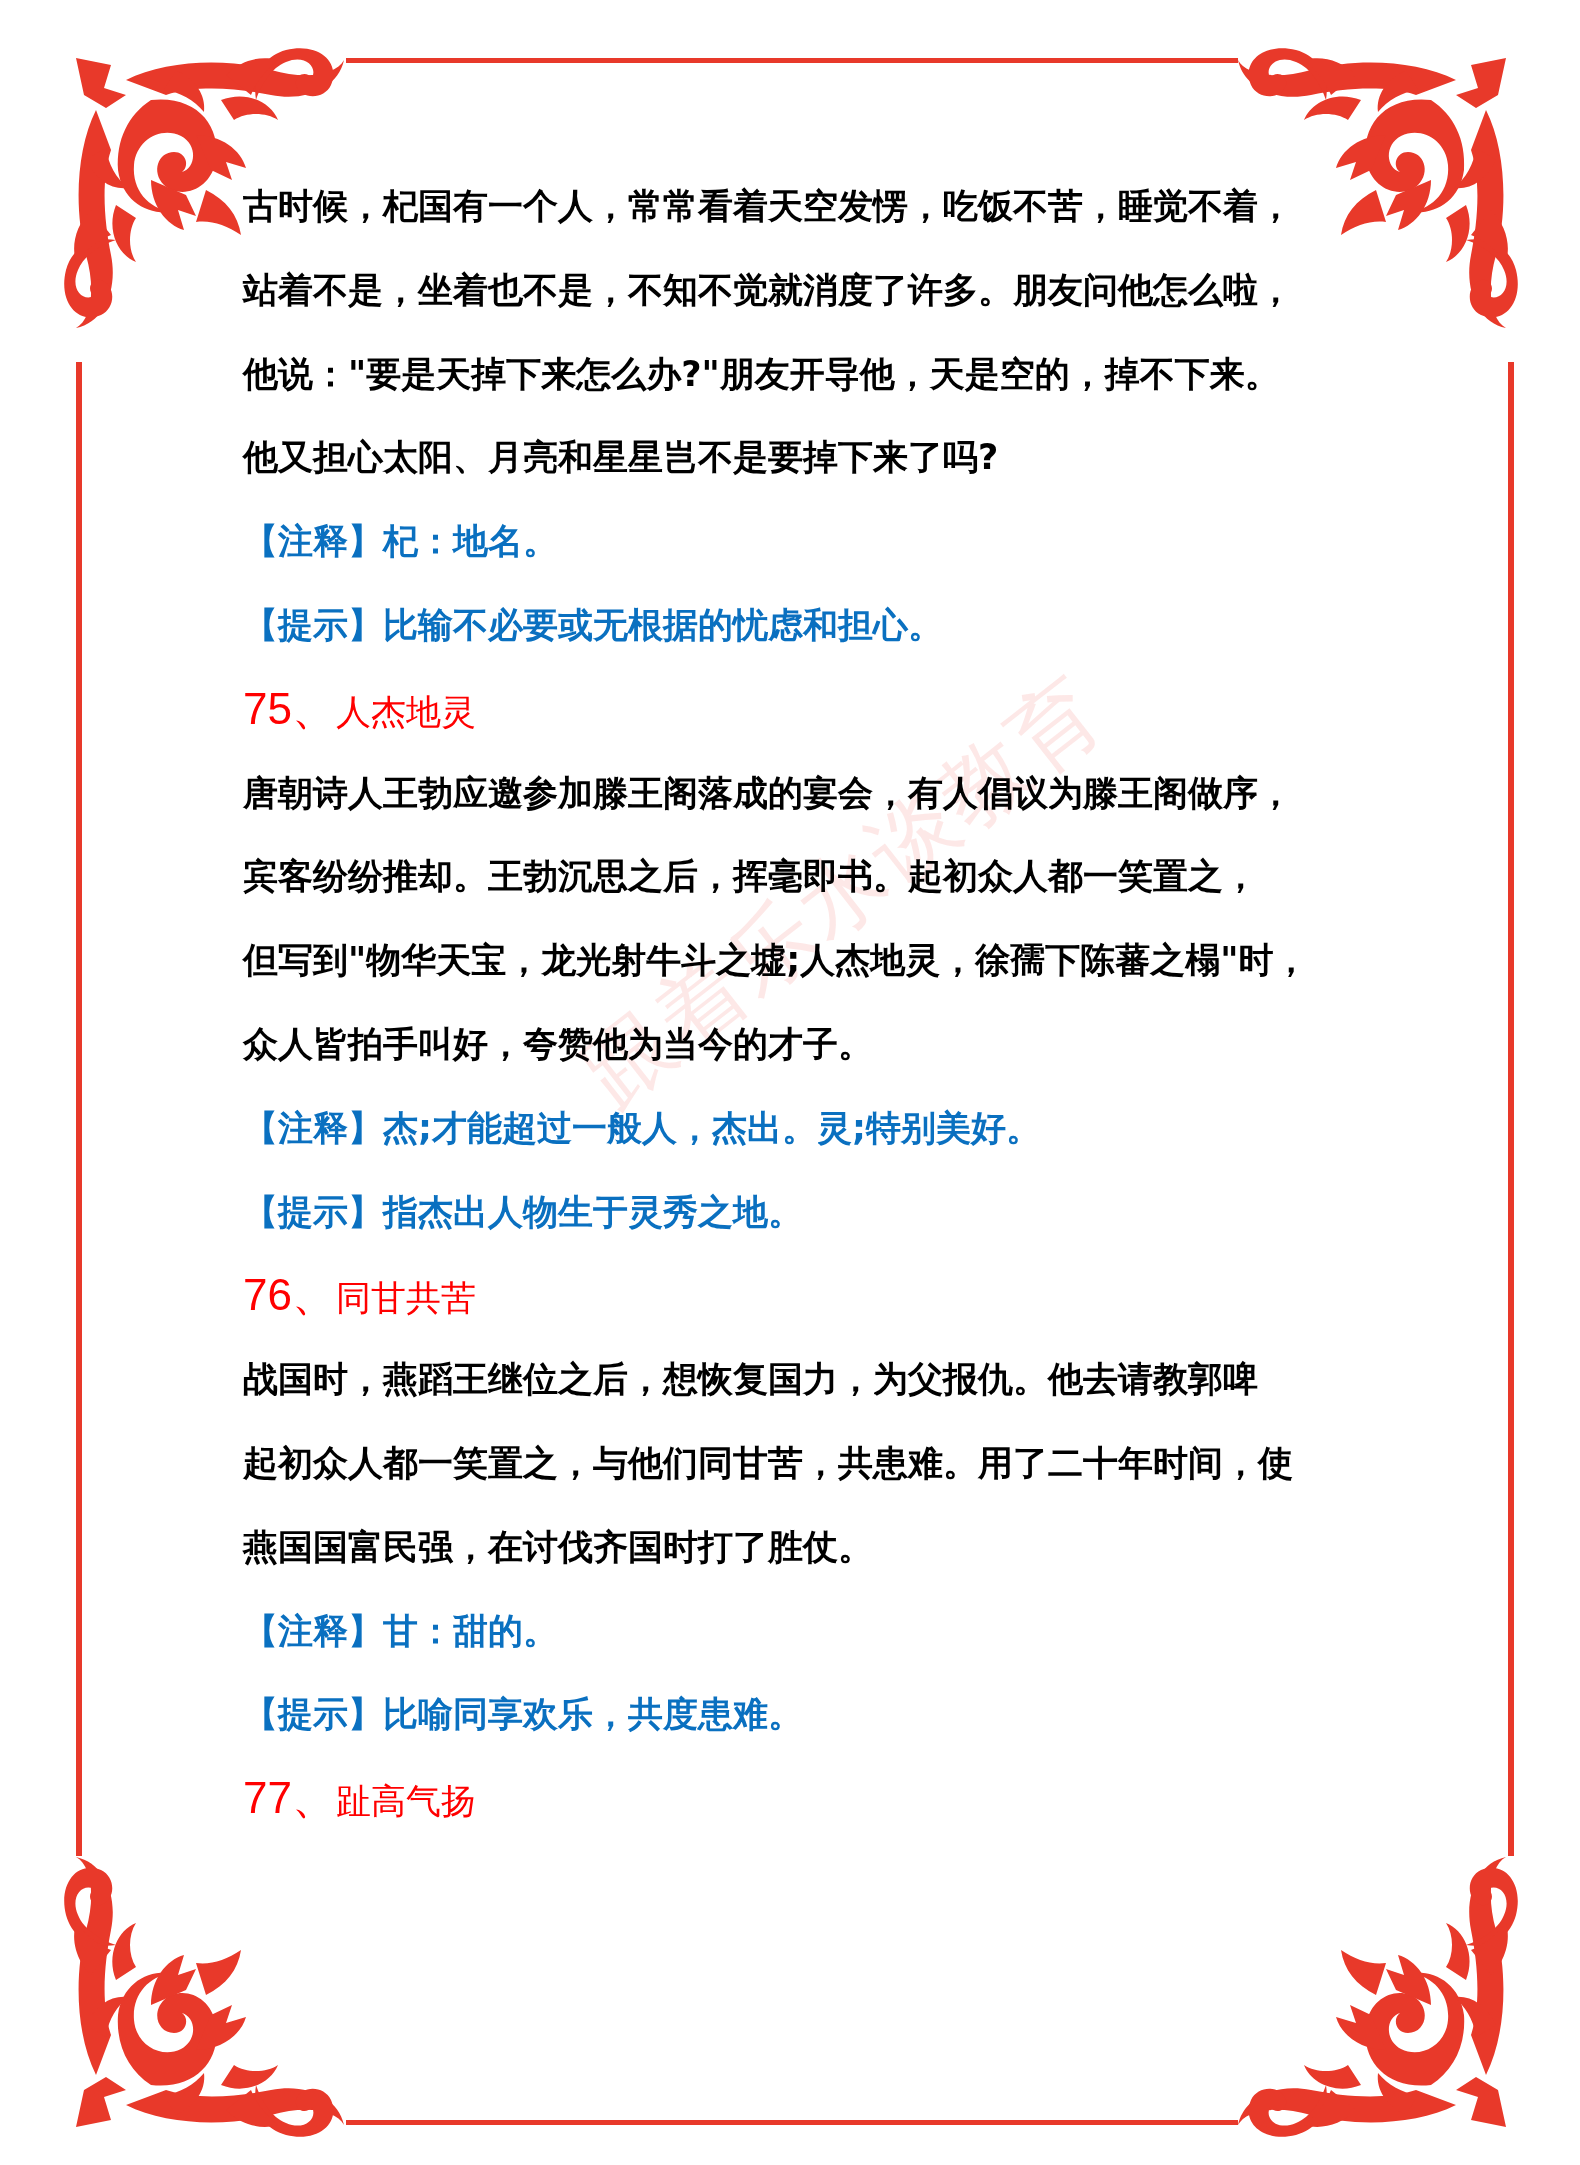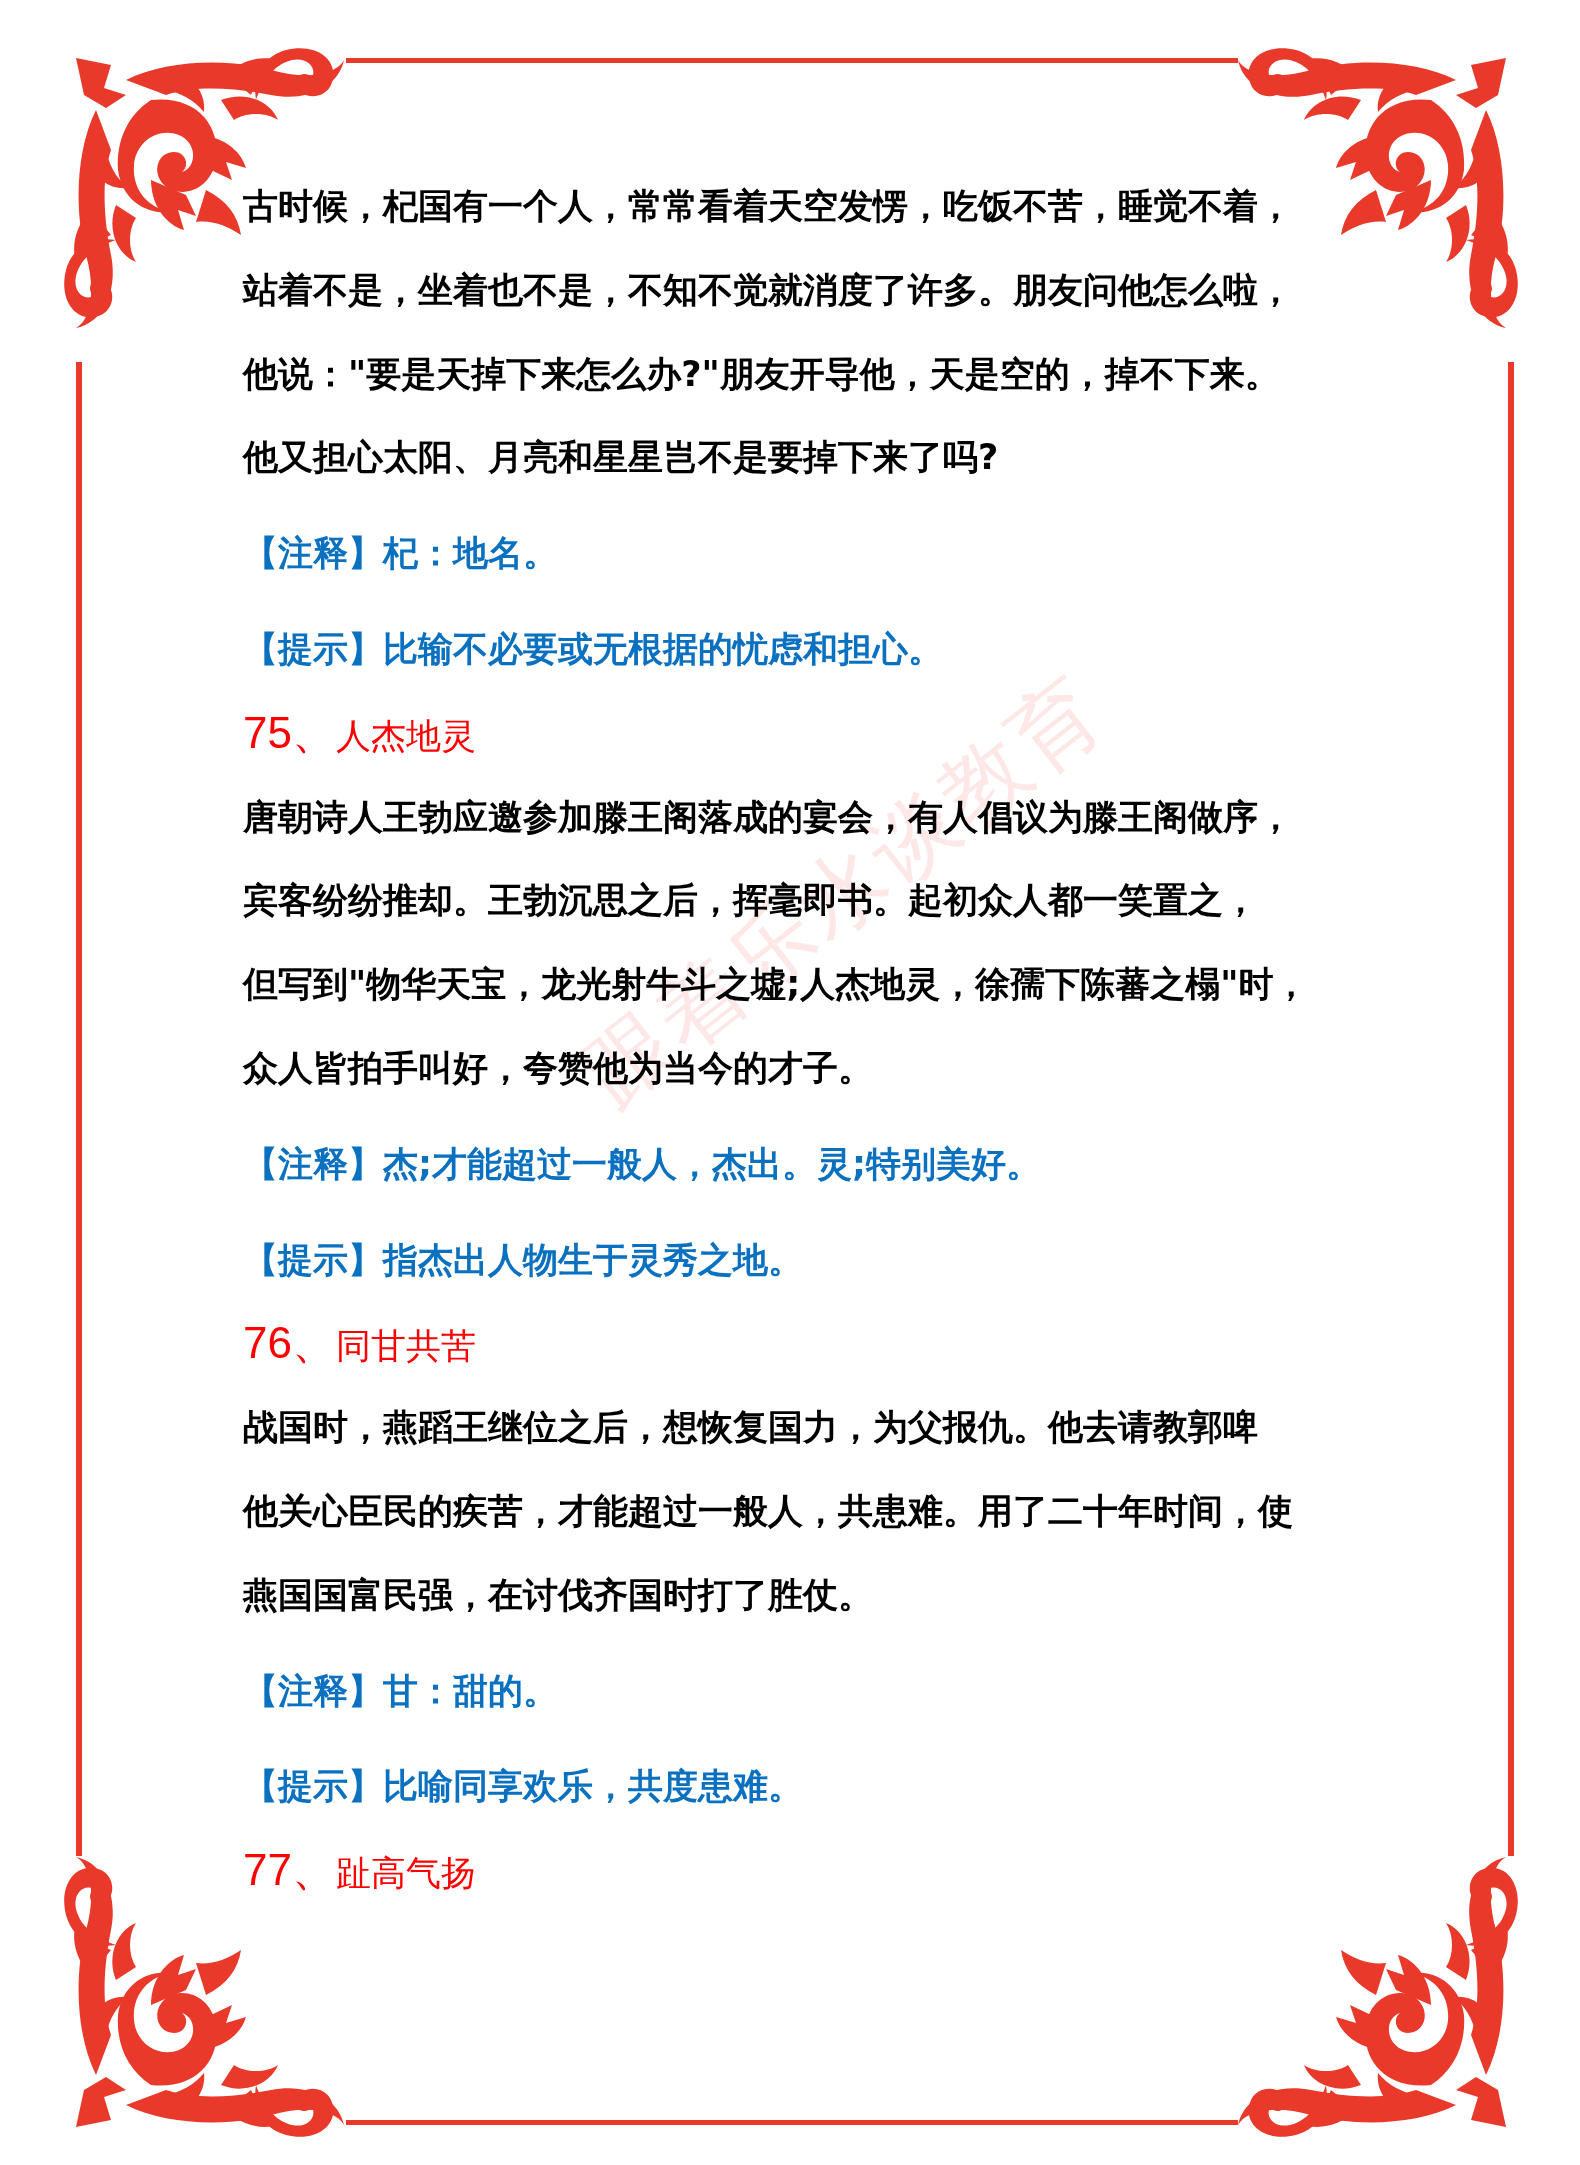--- a/index.html
+++ b/index.html
@@ -73,21 +73,21 @@
       width: 1120px;
     }
     .line {
       height: 83.8px;
       line-height: 52px;
       font-size: 35px;
       white-space: nowrap;
       font-weight: bold;
     }
     .body-text { color: #000000; }
-    .note-text { color: #0a70c0; margin-top: 12px; }
+    .note-text { color: #0a70c0; }
     .heading {
       color: #ff0000;
     }
     .heading .num {
       font-weight: normal;
       font-family: "Liberation Sans", sans-serif;
       font-size: 44px;
     }
     .heading .title { font-weight: normal; }
     .bracket { font-weight: bold; }
@@ -210,21 +210,21 @@
       <div class="line body-text">宾客纷纷推却。王勃沉思之后，挥毫即书。起初众人都一笑置之，</div>
       <div class="line body-text">但写到"物华天宝，龙光射牛斗之墟;人杰地灵，徐孺下陈蕃之榻"时，</div>
       <div class="line body-text">众人皆拍手叫好，夸赞他为当今的才子。</div>
       <div class="line note-text"><span class="bracket">【注释】</span><span>杰;才能超过一般人，杰出。灵;特别美好。</span></div>
       <div class="line note-text"><span class="bracket">【提示】</span><span>指杰出人物生于灵秀之地。</span></div>
     </div>
 
     <div>
       <div class="line heading"><span class="num">76、</span><span class="title">同甘共苦</span></div>
       <div class="line body-text">战国时，燕蹈王继位之后，想恢复国力，为父报仇。他去请教郭啤</div>
-      <div class="line body-text">他关心臣民的疾苦，才能超过一般人，共患难。用了二十年时间，使</div>
+      <div class="line body-text">起初众人都一笑置之，与他们同甘苦，共患难。用了二十年时间，使</div>
       <div class="line body-text">燕国国富民强，在讨伐齐国时打了胜仗。</div>
       <div class="line note-text"><span class="bracket">【注释】</span><span>甘：甜的。</span></div>
       <div class="line note-text"><span class="bracket">【提示】</span><span>比喻同享欢乐，共度患难。</span></div>
     </div>
 
     <div>
       <div class="line heading"><span class="num">77、</span><span class="title">趾高气扬</span></div>
     </div>
 
   </div>

